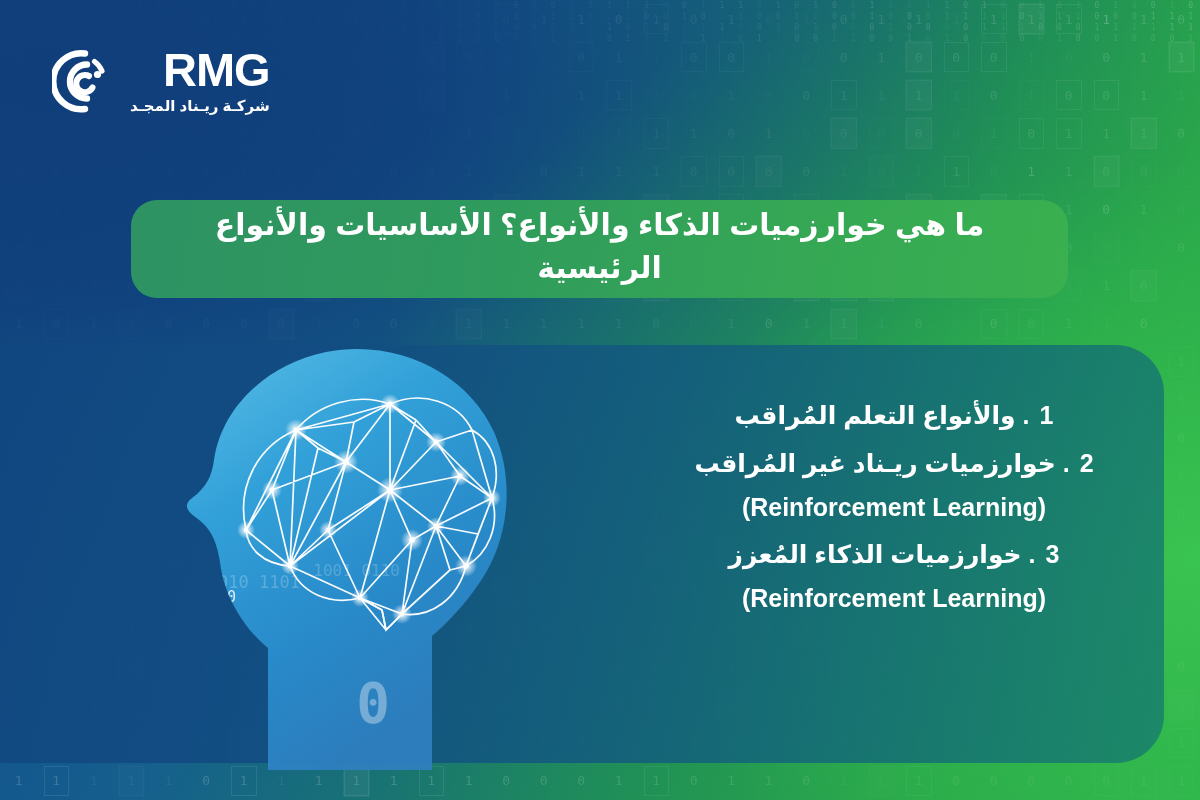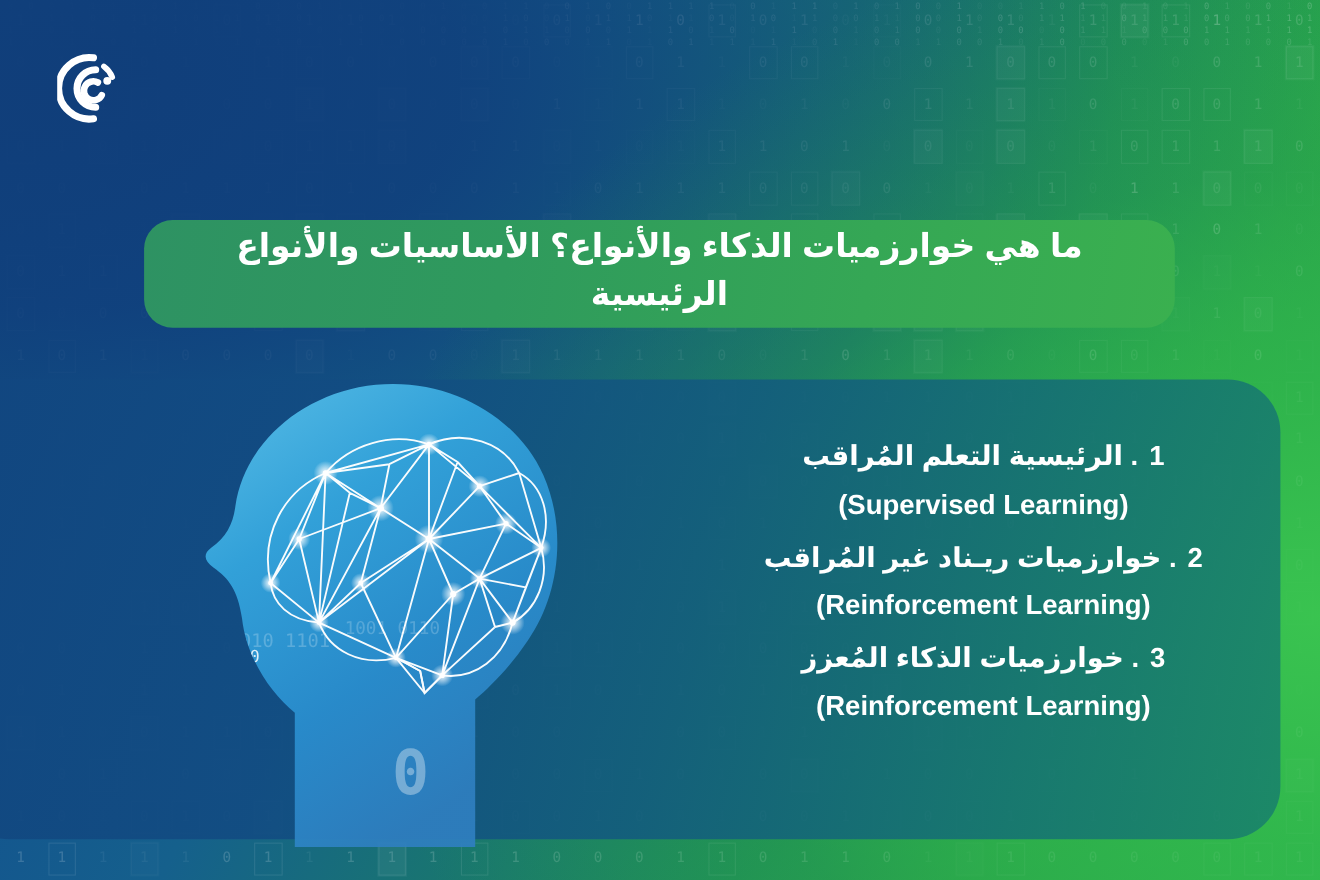--- a/index.html
+++ b/index.html
@@ -2492,20 +2492,24 @@
   <div class="brand">
     <span class="brand-mark">
       <svg viewBox="0 0 64 64" fill="none" aria-hidden="true">
         <path d="M33 4.5A28 28 0 1 0 33 60" stroke="#ffffff" stroke-width="6.4" stroke-linecap="round"></path>
         <path d="M35 15.5A17 17 0 1 0 35 49.5" stroke="#ffffff" stroke-width="6.4" stroke-linecap="round"></path>
         <path d="M42.5 12.5 A22.5 22.5 0 0 1 50 22" stroke="#ffffff" stroke-width="5.2" stroke-linecap="round"></path>
         <path d="M37 27 A8.6 8.6 0 1 0 40.5 38.5" stroke="#ffffff" stroke-width="6" stroke-linecap="round"></path>
         <circle cx="45.5" cy="25.5" r="3.6" fill="#ffffff"></circle>
       </svg>
     </span>
+    <span class="brand-text">
+      <span class="brand-name">RMG</span>
+      <span class="brand-sub">شركـة ريـناد المجـد</span>
+    </span>
   </div>
 
   <div class="title-banner">
     <h1>ما هي خوارزميات الذكاء والأنواع؟ الأساسيات والأنواع الرئيسية</h1>
   </div>
 
   <div class="content-panel"></div>
 
   <div class="head-art">
     <svg viewBox="0 0 400 440" aria-hidden="true">
@@ -2614,23 +2618,22 @@
           <circle cx="286" cy="196" r="2.2"></circle>
       </g>
     </svg>
   </div>
 
   <div class="algo-list">
 
     <div class="algo-item">
       <div class="algo-ar">
         <span class="num">1</span><span>.</span>
-        <span>الرئيسية التعلم المُراقب</span>
-      </div>
-      <div class="algo-en">(Supervised Learning)</div>
+        <span>والأنواع التعلم المُراقب</span>
+      </div>
     </div>
 
     <div class="algo-item">
       <div class="algo-ar">
         <span class="num">2</span><span>.</span>
         <span>خوارزميات ريـناد غير المُراقب</span>
       </div>
       <div class="algo-en">(Reinforcement Learning)</div>
     </div>
 

